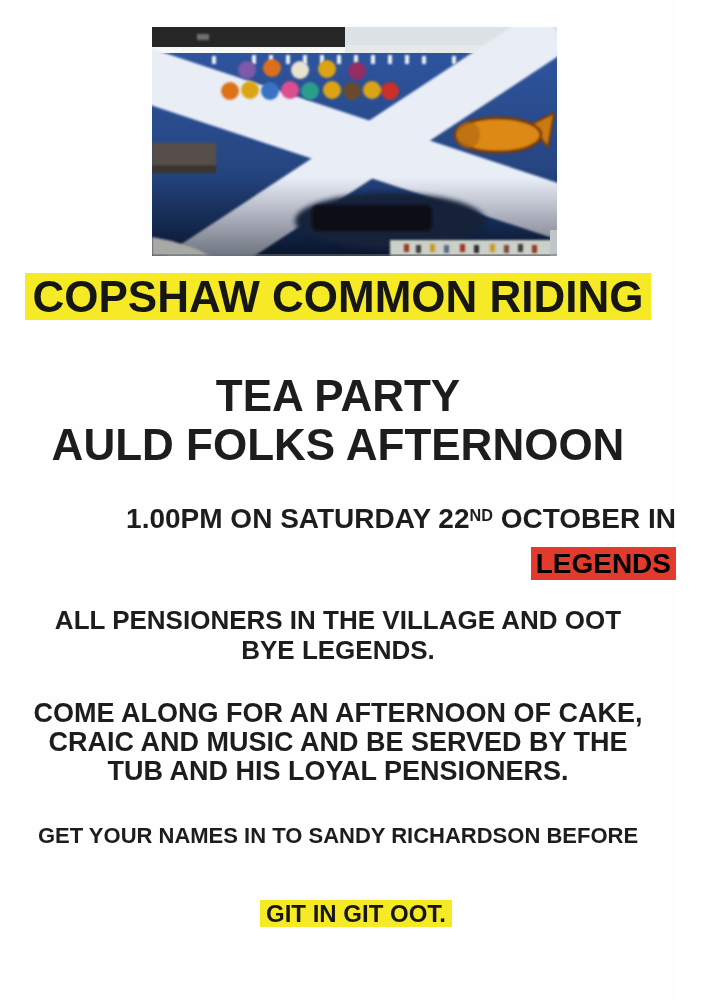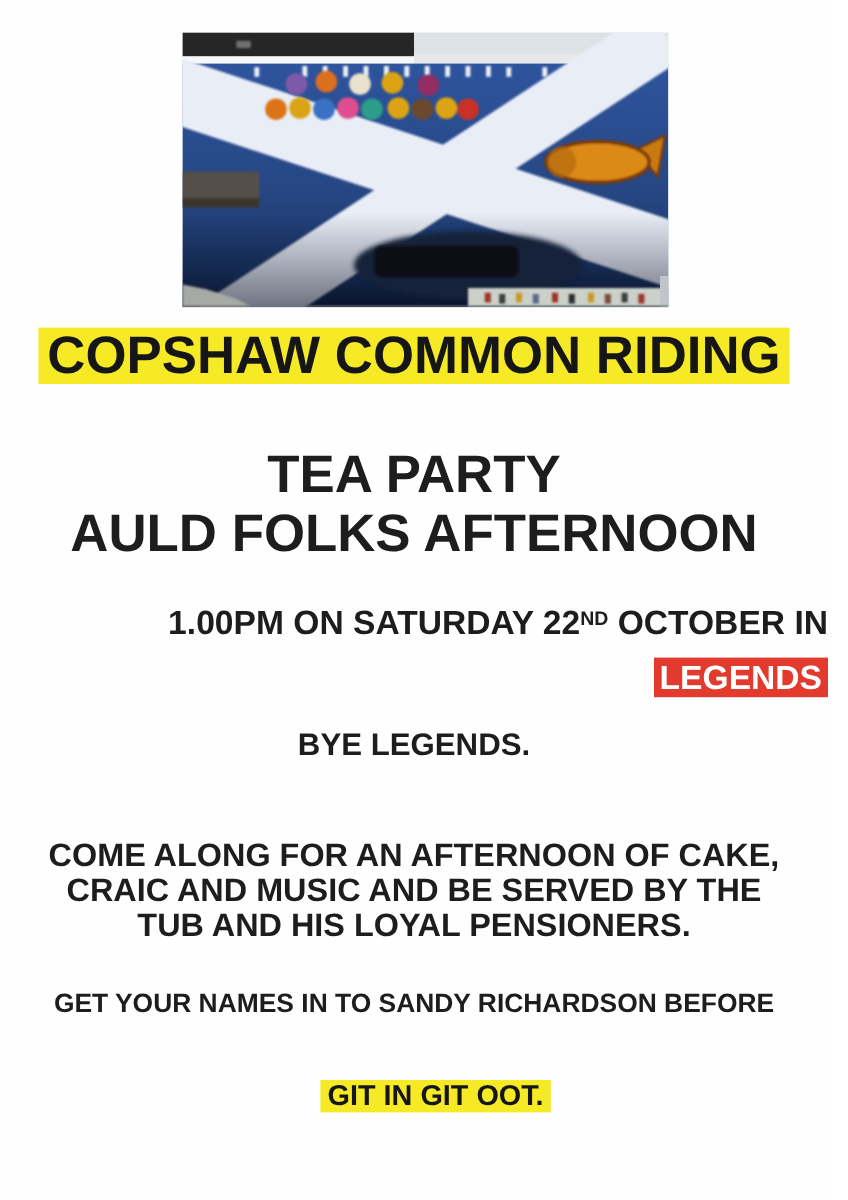--- a/index.html
+++ b/index.html
@@ -1,33 +1,33 @@
 <!DOCTYPE html>
 <html><head>
 <meta charset="utf-8">
 <style>
   html,body{margin:0;padding:0;}
   body{background:#ffffff;font-family:"Liberation Sans","DejaVu Sans",sans-serif;}
-  .page{position:relative;width:676px;height:1000px;background:#fefefe;overflow:hidden;padding-left:14px;}
+  .page{position:relative;width:676px;height:1000px;background:#fefefe;overflow:hidden;}
 
   .photo{position:absolute;left:152px;top:27px;width:405px;height:229px;}
   .photo svg{display:block;filter:blur(.5px) saturate(1.05);}
 
   .row{position:absolute;left:0;right:0;text-align:center;color:#1d1d1d;font-weight:bold;}
 
   .title-row{top:273px;}
   .hl-yellow{display:inline-block;background:#f6ea26;color:#161616;}
   .title-row .hl-yellow{font-size:44px;line-height:47px;padding:0 7px;letter-spacing:0px;}
 
   .subtitle-row{top:371px;font-size:44px;line-height:49px;}
 
   .when-row{top:503px;font-size:28px;line-height:31px;text-align:right;}
   .when-row sup,.rsvp-row sup{font-size:.58em;position:relative;top:-.45em;vertical-align:baseline;font-weight:bold;}
   .venue-line{margin-top:9px;}
-  .hl-red{display:inline-block;background:#e23a2c;color:#ffffff;font-size:28px;line-height:33px;padding:0 5px;margin-left:36px;}
+  .hl-red{display:inline-block;background:#e23a2c;color:#000000;font-size:28px;line-height:33px;padding:0 5px;margin-left:36px;}
 
   .invite-row{top:605px;font-size:26px;line-height:30px;}
   .desc-row{top:699px;font-size:27px;line-height:29px;}
   .rsvp-row{top:822px;font-size:22px;line-height:27px;}
 
   .footer-row{top:900px;}
   .footer-row .hl-yellow{font-size:24px;line-height:27px;padding:0 6px;margin-left:36px;}
 </style>
 </head>
 <body>
@@ -151,20 +151,21 @@
   </div>
 
   <div class="row when-row">
     <div><span>1.00PM ON SATURDAY 22</span><sup>ND</sup><span> OCTOBER IN</span></div>
     <div class="venue-line">
       <span class="hl-red">LEGENDS</span>
     </div>
   </div>
 
   <div class="row invite-row">
+    <div>ALL PENSIONERS IN THE VILLAGE AND OOT</div>
     <div>BYE LEGENDS.</div>
   </div>
 
   <div class="row desc-row">
     <div>COME ALONG FOR AN AFTERNOON OF CAKE,</div>
     <div>CRAIC AND MUSIC AND BE SERVED BY THE</div>
     <div>TUB AND HIS LOYAL PENSIONERS.</div>
   </div>
 
   <div class="row rsvp-row">

